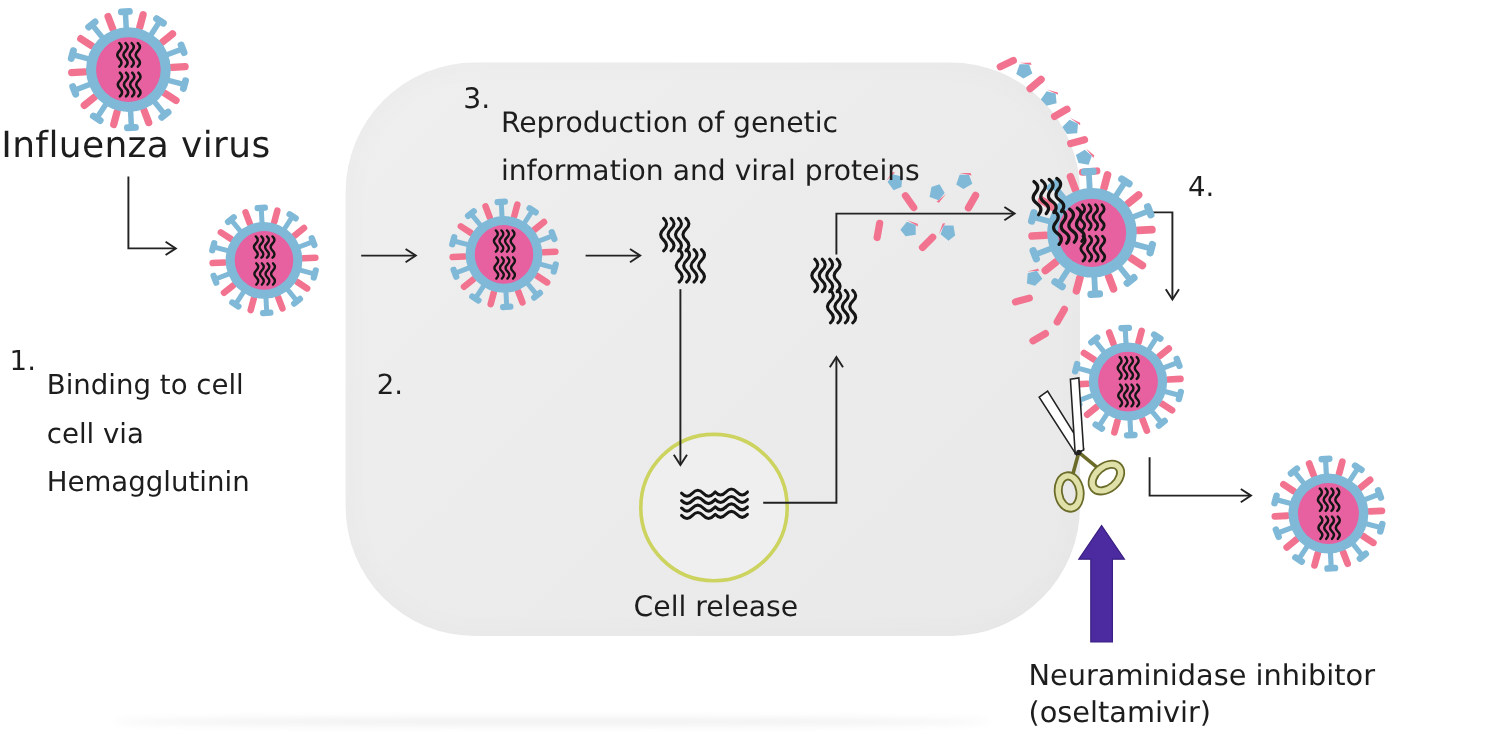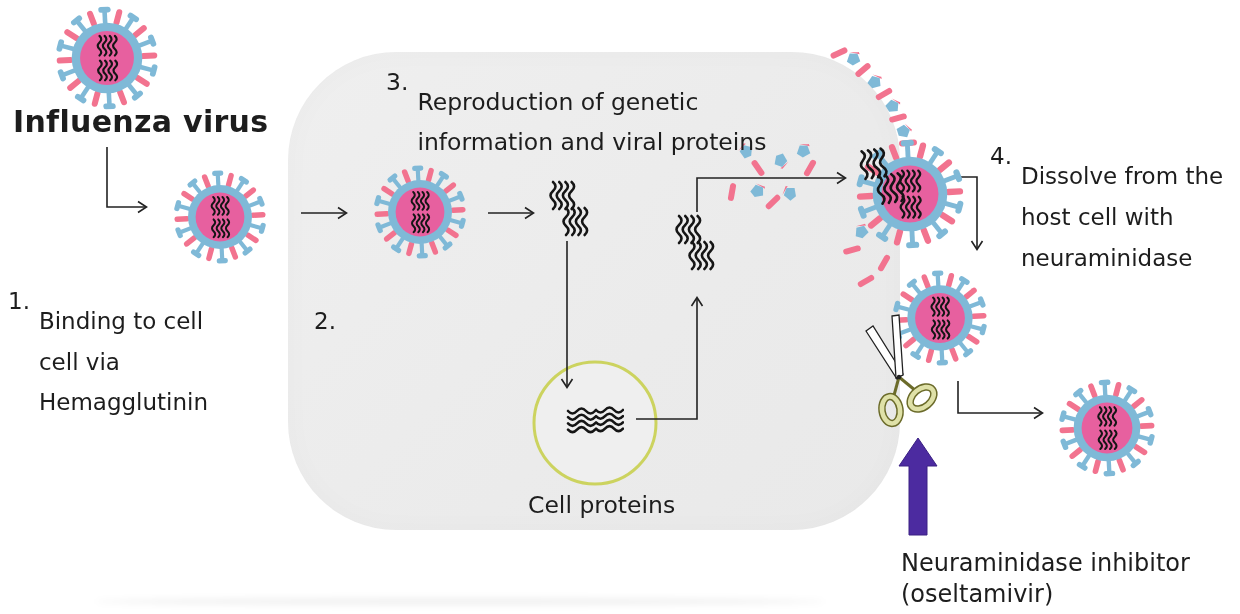--- a/index.html
+++ b/index.html
@@ -13,27 +13,27 @@
     box-shadow:inset 0 0 30px rgba(0,0,0,0.025);
   }
   .floor-shadow{
     position:absolute;left:95px;top:598px;width:730px;height:7px;border-radius:50%;
     background:rgba(0,0,0,0.06);filter:blur(3px);
   }
   svg.overlay{position:absolute;left:0;top:0;width:1240px;height:614px;}
   .txtblock{position:absolute;display:flex;align-items:flex-start;}
   .txtblock .num{flex:0 0 auto;margin-right:9px;}
   .txtblock .txt{white-space:pre-line;margin-top:20px;}
-  .title{position:absolute;left:13px;top:104px;font-size:30px;font-weight:700;letter-spacing:.3px;}
+  .title{position:absolute;left:1px;top:104px;font-size:30px;font-weight:400;letter-spacing:.3px;}
   .step1{left:8px;top:281px;font-size:23px;line-height:40.5px;}
   .step2{left:314px;top:306px;font-size:23px;line-height:31.5px;}
   .step3{left:386px;top:62px;font-size:23.5px;line-height:40px;}
   .step4{left:990px;top:136px;font-size:23px;line-height:41px;}
   .nucleus-label{position:absolute;left:528px;top:491px;font-size:23.5px;}
-  .inhibitor-label{position:absolute;left:857px;top:548px;font-size:24px;line-height:31px;white-space:pre-line;margin-left:44px;}
+  .inhibitor-label{position:absolute;left:857px;top:548px;font-size:24px;line-height:31px;white-space:pre-line;}
 </style>
 </head>
 <body>
 
 <div class="canvas">
 
   <div class="cell"></div>
   <div class="floor-shadow"></div>
 
   <svg class="overlay" viewBox="0 0 1240 614">
@@ -246,22 +246,19 @@
   </div>
 
   <div class="txtblock step3">
     <span class="num">3.</span>
     <span class="txt">Reproduction of genetic
 information and viral proteins</span>
   </div>
 
   <div class="txtblock step4">
     <span class="num">4.</span>
-    <span class="txt">Dissolve from the
-host cell with
-neuraminidase</span>
-  </div>
-
-  <div class="nucleus-label">Cell proteins</div>
+  </div>
+
+  <div class="nucleus-label">Cell release</div>
 
   <div class="inhibitor-label">Neuraminidase inhibitor
 (oseltamivir)</div>
 </div>
 
 </body></html>

